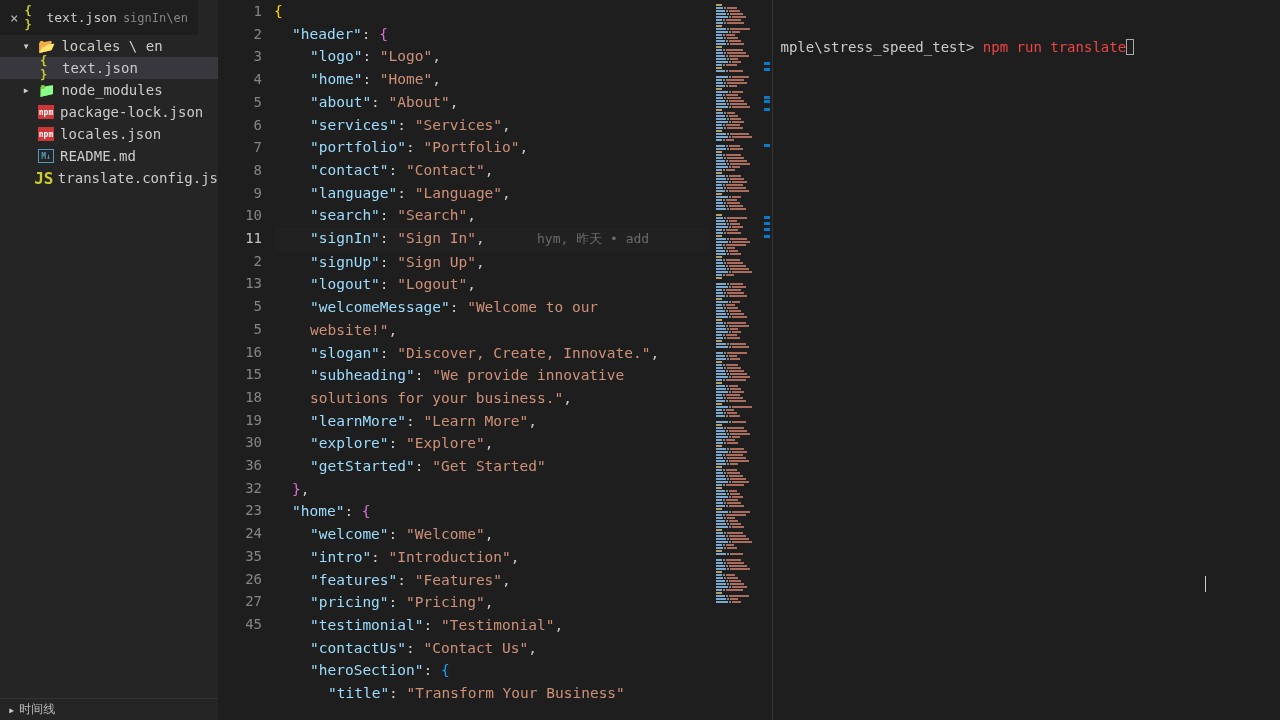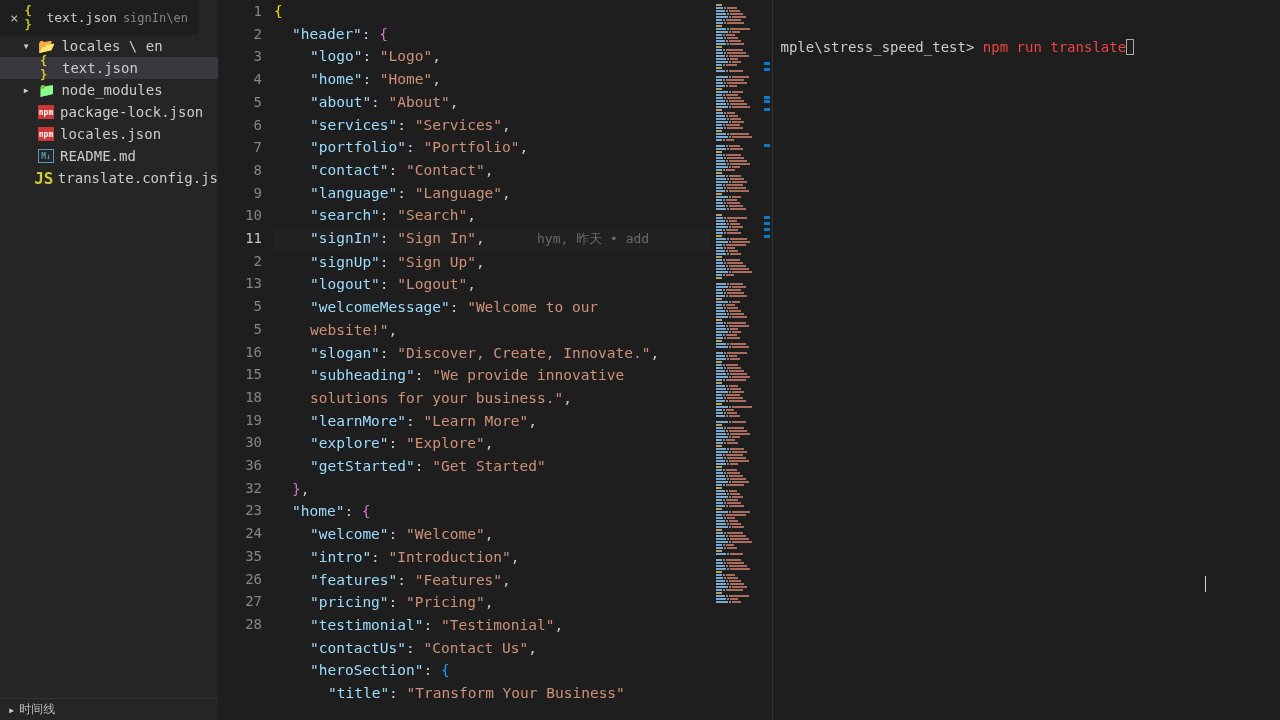--- a/index.html
+++ b/index.html
@@ -287,21 +287,21 @@
         <div>18</div>
         <div>19</div>
         <div>30</div>
         <div>36</div>
         <div>32</div>
         <div>23</div>
         <div>24</div>
         <div>35</div>
         <div>26</div>
         <div>27</div>
-        <div>28</div>
+        <div>45</div>
         <div></div>
       </div>
     <div class="code" id="code"><span class="line"><span class="brace">{</span></span><span class="line i1"><span class="key">"header"</span><span class="colon">:</span> <span class="brace2">{</span></span><span class="line i2"><span class="key">"logo"</span><span class="colon">:</span> <span class="str">"Logo"</span><span class="punc">,</span></span><span class="line i2"><span class="key">"home"</span><span class="colon">:</span> <span class="str">"Home"</span><span class="punc">,</span></span><span class="line i2"><span class="key">"about"</span><span class="colon">:</span> <span class="str">"About"</span><span class="punc">,</span></span><span class="line i2"><span class="key">"services"</span><span class="colon">:</span> <span class="str">"Services"</span><span class="punc">,</span></span><span class="line i2"><span class="key">"portfolio"</span><span class="colon">:</span> <span class="str">"Portfolio"</span><span class="punc">,</span></span><span class="line i2"><span class="key">"contact"</span><span class="colon">:</span> <span class="str">"Contact"</span><span class="punc">,</span></span><span class="line i2"><span class="key">"language"</span><span class="colon">:</span> <span class="str">"Language"</span><span class="punc">,</span></span><span class="line i2"><span class="key">"search"</span><span class="colon">:</span> <span class="str">"Search"</span><span class="punc">,</span></span><span class="line cur-line i2"><span class="key">"signIn"</span><span class="colon">:</span> <span class="str">"Sign In"</span><span class="punc">,</span>      <span class="inline-blame">hym, 昨天 • add</span></span><span class="line i2"><span class="key">"signUp"</span><span class="colon">:</span> <span class="str">"Sign Up"</span><span class="punc">,</span></span><span class="line i2"><span class="key">"logout"</span><span class="colon">:</span> <span class="str">"Logout"</span><span class="punc">,</span></span><span class="line i2"><span class="key">"welcomeMessage"</span><span class="colon">:</span> <span class="str">"Welcome to our </span></span><span class="line wrap"><span class="str">website!"</span><span class="punc">,</span></span><span class="line i2"><span class="key">"slogan"</span><span class="colon">:</span> <span class="str">"Discover, Create, Innovate."</span><span class="punc">,</span></span><span class="line i2"><span class="key">"subheading"</span><span class="colon">:</span> <span class="str">"We provide innovative </span></span><span class="line wrap"><span class="str">solutions for your business."</span><span class="punc">,</span></span><span class="line i2"><span class="key">"learnMore"</span><span class="colon">:</span> <span class="str">"Learn More"</span><span class="punc">,</span></span><span class="line i2"><span class="key">"explore"</span><span class="colon">:</span> <span class="str">"Explore"</span><span class="punc">,</span></span><span class="line i2"><span class="key">"getStarted"</span><span class="colon">:</span> <span class="str">"Get Started"</span></span><span class="line i1"><span class="brace2">}</span><span class="punc">,</span></span><span class="line i1"><span class="key">"home"</span><span class="colon">:</span> <span class="brace2">{</span></span><span class="line i2"><span class="key">"welcome"</span><span class="colon">:</span> <span class="str">"Welcome"</span><span class="punc">,</span></span><span class="line i2"><span class="key">"intro"</span><span class="colon">:</span> <span class="str">"Introduction"</span><span class="punc">,</span></span><span class="line i2"><span class="key">"features"</span><span class="colon">:</span> <span class="str">"Features"</span><span class="punc">,</span></span><span class="line i2"><span class="key">"pricing"</span><span class="colon">:</span> <span class="str">"Pricing"</span><span class="punc">,</span></span><span class="line i2"><span class="key">"testimonial"</span><span class="colon">:</span> <span class="str">"Testimonial"</span><span class="punc">,</span></span><span class="line i2"><span class="key">"contactUs"</span><span class="colon">:</span> <span class="str">"Contact Us"</span><span class="punc">,</span></span><span class="line i2"><span class="key">"heroSection"</span><span class="colon">:</span> <span class="brace3">{</span></span><span class="line i3"><span class="key">"title"</span><span class="colon">:</span> <span class="str">"Transform Your Business"</span></span></div>
   </div>
 </div>
 
 <div class="minimap">
   <div class="minimap-inner" id="minimap-inner">
       <div class="mm-line">
         <div class="mm-seg mm-brace" style="width: 6px;"></div>

